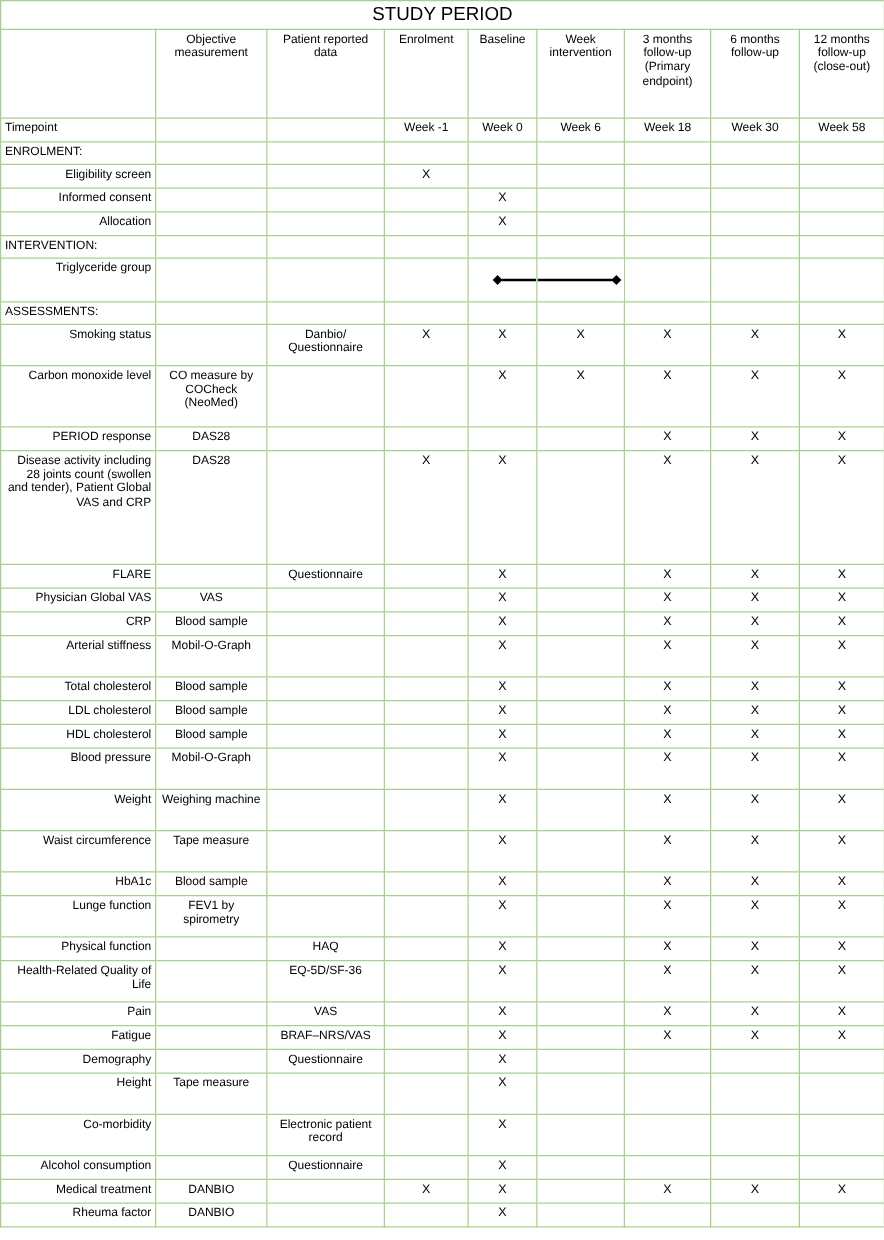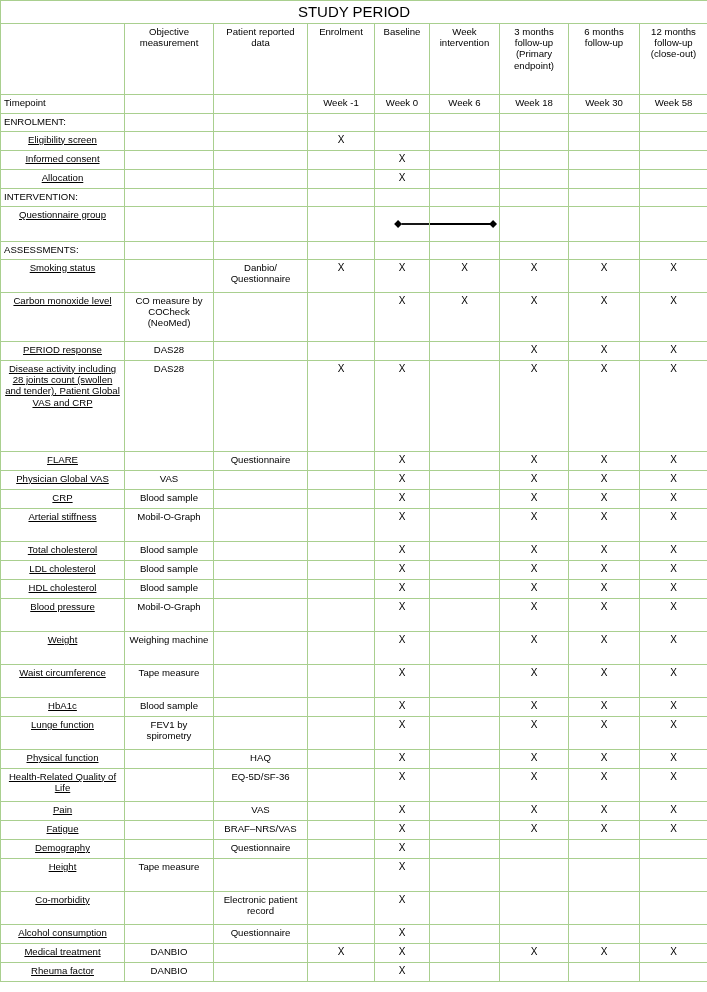--- a/index.html
+++ b/index.html
@@ -76,21 +76,21 @@
 
   
   tr.section-row td {
     background: #ebe9dd;
     font-weight: bold;
     height: 13px;
     vertical-align: middle;
   }
 
   
-  td.rowlabel { text-align: center; text-decoration: underline; }
+  td.rowlabel { text-align: right; }
   td.mid { text-align: center; }
   td.mark { text-align: center; font-weight: bold; font-size: 10px; }
 
   
   tr.h-sm td { height: 14px; vertical-align: middle; }
   tr.h-md td { height: 28px; }
   tr.h-tall td { height: 44px; }
   tr.h-xtall td { height: 86px; }
   tr.h-interv td { height: 30px; vertical-align: middle; }
 
@@ -202,21 +202,21 @@
       <td></td>
       <td></td>
       <td></td>
       <td></td>
       <td></td>
       <td></td>
       <td></td>
     </tr>
 
     <tr class="h-interv">
-      <td class="rowlabel">Questionnaire group</td>
+      <td class="rowlabel">Triglyceride group</td>
       <td class="mid"></td>
       <td class="mid"></td>
       <td class="mark"></td>
       <td class="arrow-cell">
         <span class="arrow-wrap">
           <svg class="arrow-svg" viewBox="0 0 55 30" preserveAspectRatio="none">
             <polygon points="23.5,11.5 27.5,15 23.5,18.5 19.5,15" fill="#000"></polygon>
             <line x1="27" y1="15" x2="55" y2="15" stroke="#000" stroke-width="1.6"></line>
           </svg>
         </span>

